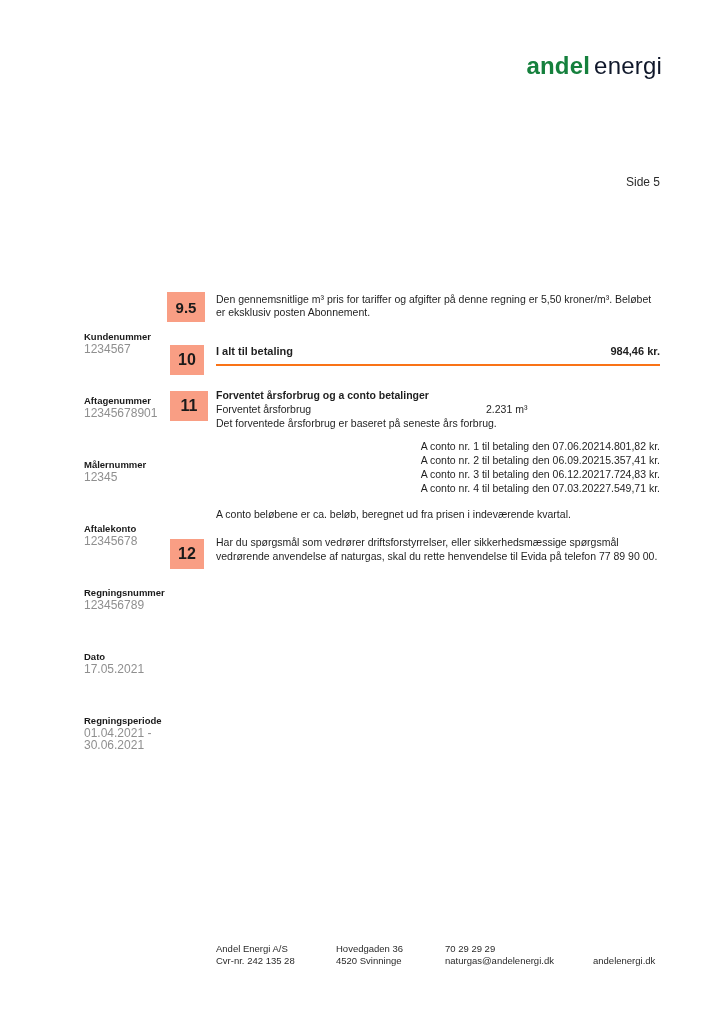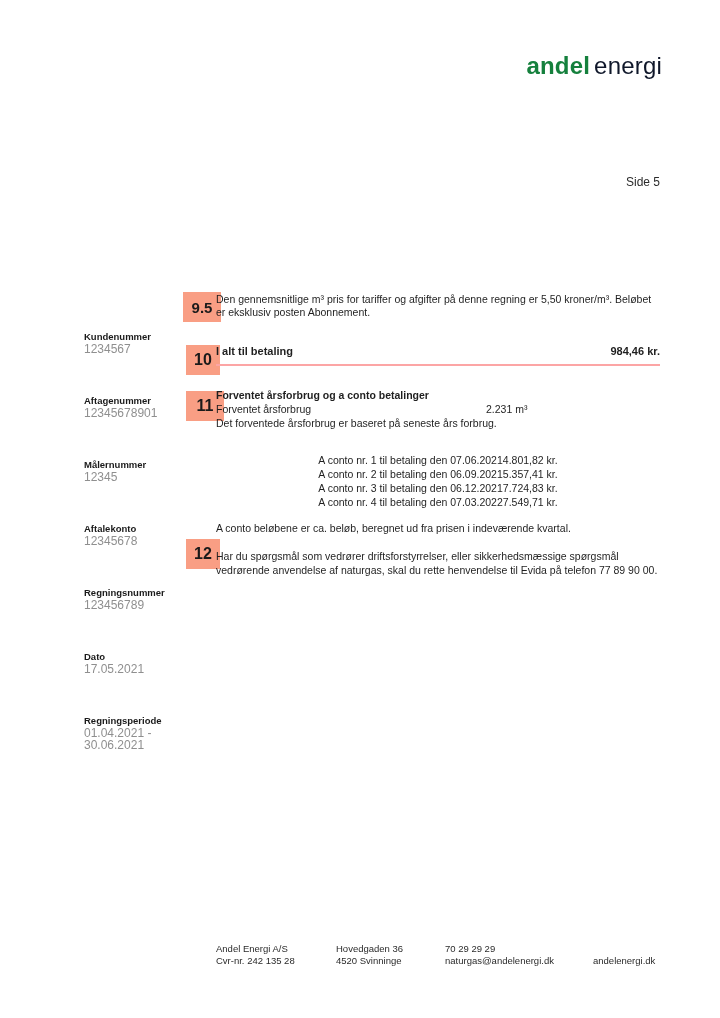--- a/index.html
+++ b/index.html
@@ -59,21 +59,20 @@
   .marker {
     position: absolute;
     background: #f99e84;
     color: #1a1a1a;
     font-weight: 700;
     display: flex;
     align-items: center;
     justify-content: center;
     height: 30px;
     font-size: 16px;
-    margin-left: 16px;
   }
   .marker-95 { left: 167px; top: 292px; width: 38px; font-size: 15px; }
   .marker-10 { left: 170px; top: 345px; width: 34px; }
   .marker-11 { left: 170px; top: 391px; width: 38px; }
   .marker-12 { left: 170px; top: 539px; width: 34px; }
 
   
   .main {
     position: absolute;
     left: 216px;
@@ -84,44 +83,44 @@
   }
   .para { margin: 0 0 0 0; }
   .avg-note { margin-bottom: 26px; }
 
   .total-row {
     display: flex;
     justify-content: space-between;
     align-items: baseline;
     font-size: 11px;
     font-weight: 700;
-    border-bottom: 2px solid #fca5a5;
+    border-bottom: 2px solid #f97316;
     padding-bottom: 6px;
     margin-bottom: 22px;
   }
 
   .section-heading {
     font-weight: 700;
     line-height: 14px;
   }
   .forecast-row {
     position: relative;
     line-height: 14px;
   }
   .forecast-value {
     position: absolute;
     left: 270px;
     top: 0;
   }
-  .basis-note { line-height: 14px; margin-bottom: 23px; }
+  .basis-note { line-height: 14px; margin-bottom: 9px; }
 
   .aconto-table { margin-bottom: 12px; }
   .aconto-row {
     display: flex;
-    justify-content: center;
+    justify-content: flex-end;
     line-height: 14px;
   }
   .aconto-note { line-height: 14px; margin-bottom: 14px; }
   .evida-note { line-height: 14px; }
 
   
   .footer {
     position: absolute;
     left: 216px;
     top: 943px;

